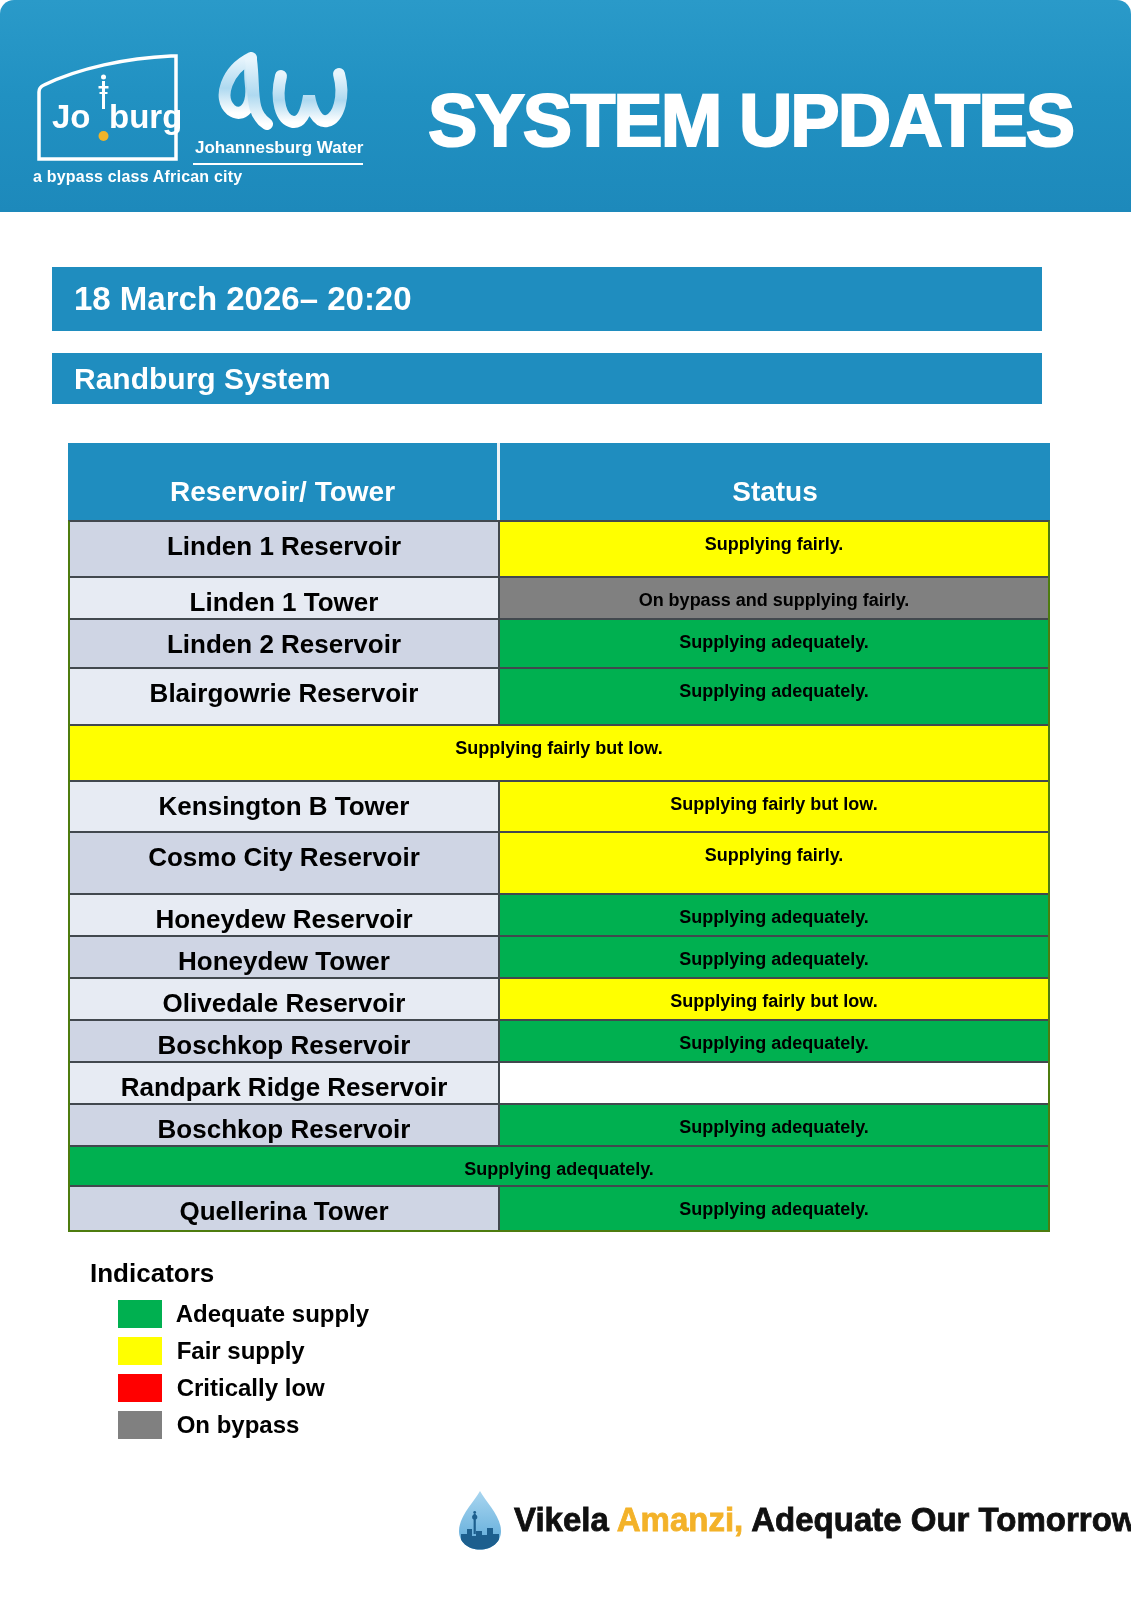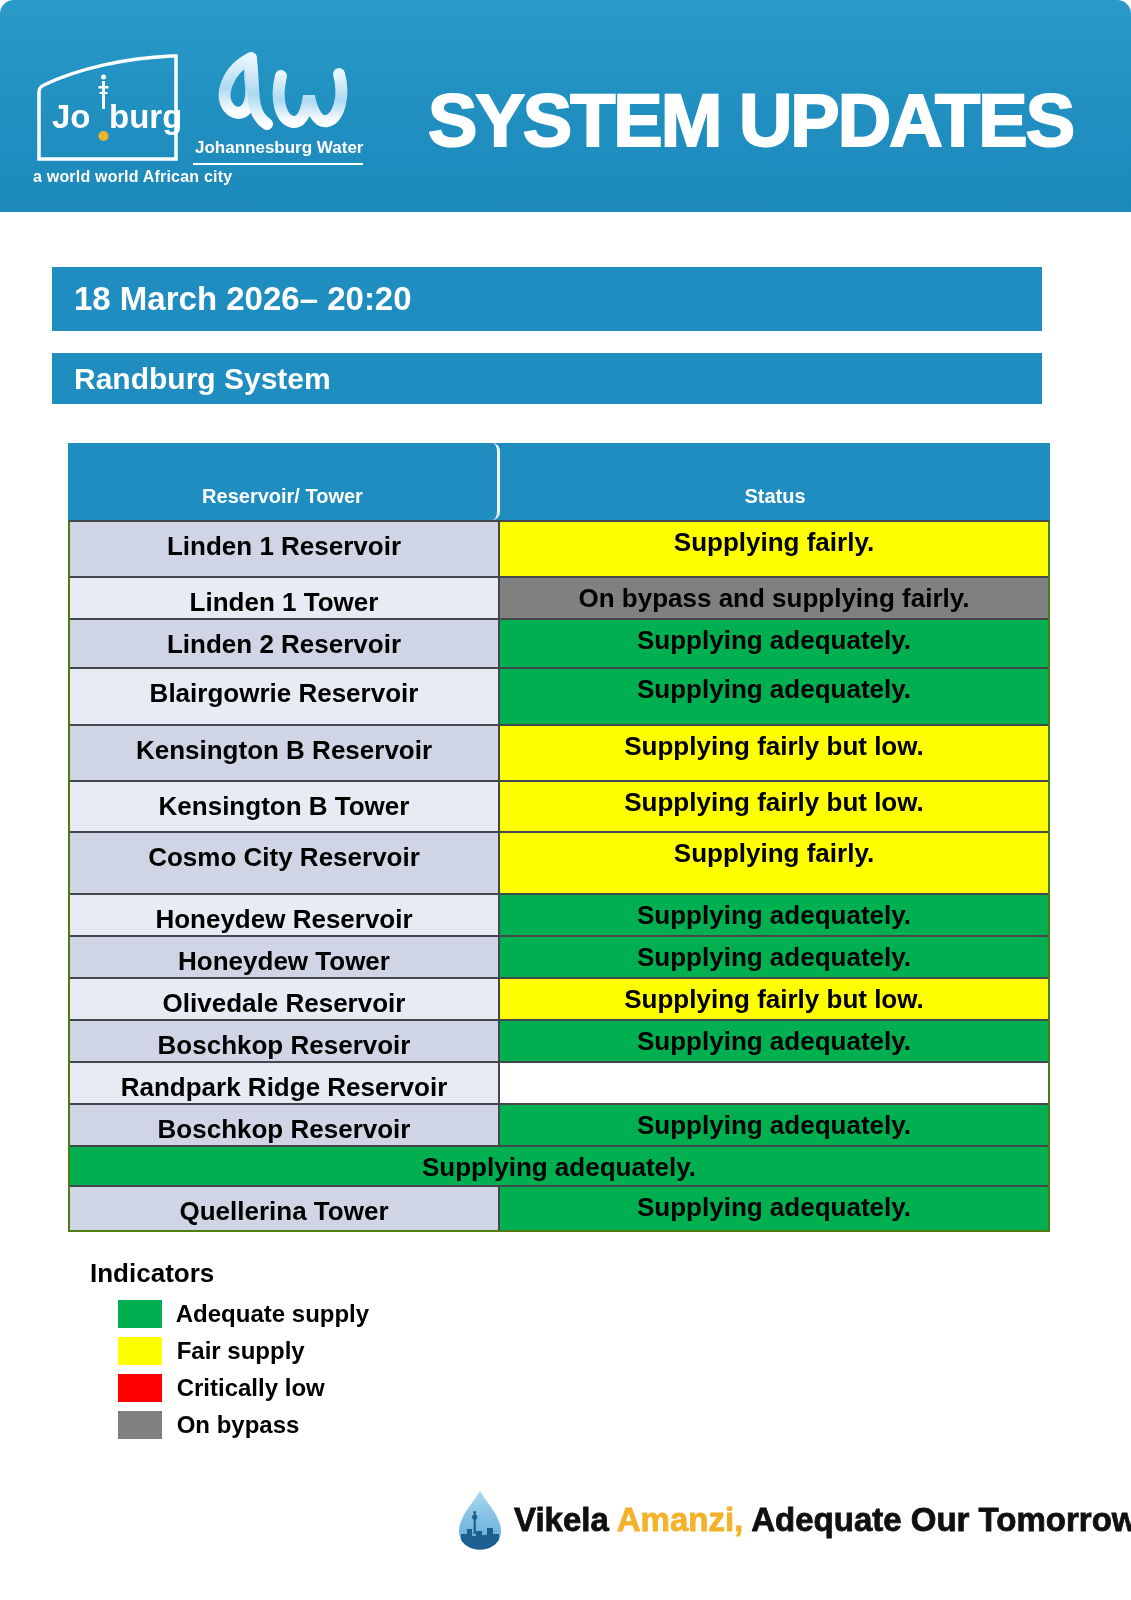--- a/index.html
+++ b/index.html
@@ -26,34 +26,34 @@
 
   
   .banner{position:absolute;left:52px;width:990px;background:#1f8dbf;color:#ffffff;
     display:flex;align-items:center;padding-left:22px;font-weight:bold;}
   .date-banner{top:267px;height:64px;font-size:33px;}
   .system-banner{top:353px;height:51px;font-size:30px;}
 
   
   .status-table{position:absolute;left:68px;top:443px;width:982px;}
   .thead{display:flex;background:#1f8dbf;height:77px;}
-  .th{color:#ffffff;font-weight:bold;font-size:20px;display:flex;align-items:flex-end;
-    justify-content:center;padding-bottom:12px;border-radius:8px;}
+  .th{color:#ffffff;font-weight:bold;font-size:28px;display:flex;align-items:flex-end;
+    justify-content:center;padding-bottom:12px;}
   .th-left{width:432px;border-right:3px solid #eef3f6;}
   .th-right{flex:1;}
   .tbody{border:2px solid #4d7c0f;border-top:2px solid #42484e;}
   .trow{display:flex;border-top:2px solid #42484e;}
   .trow:first-child{border-top:none;}
   .td-name{width:430px;display:flex;justify-content:center;align-items:flex-start;
     padding-top:9px;border-right:2px solid #42484e;
     color:#000000;font-weight:bold;font-size:26px;}
   .trow:nth-child(odd) .td-name{background:#cfd5e4;}
   .trow:nth-child(even) .td-name{background:#e7ebf3;}
   .td-status{flex:1;display:flex;justify-content:center;align-items:flex-start;
-    padding-top:5px;color:#000000;font-weight:bold;font-size:26px;}
+    padding-top:12px;color:#000000;font-weight:bold;font-size:18px;}
   .trow:nth-child(1){min-height:54px}.trow:nth-child(2){min-height:37px}
   .trow:nth-child(3){min-height:49px}.trow:nth-child(4){min-height:57px}
   .trow:nth-child(5){min-height:56px}.trow:nth-child(6){min-height:51px}
   .trow:nth-child(7){min-height:62px}.trow:nth-child(8){min-height:37px}
   .trow:nth-child(9){min-height:40px}.trow:nth-child(10){min-height:40px}
   .trow:nth-child(11){min-height:38px}.trow:nth-child(12){min-height:36px}
   .trow:nth-child(13){min-height:37px}.trow:nth-child(14){min-height:40px}
   .trow:nth-child(15){min-height:45px}
 
   
@@ -82,21 +82,21 @@
         <path d="M4,107 L4,40 Q4,35 9,33 C44,16 92,6 136,4 L141,4 L141,107 Z" fill="none" stroke="#ffffff" stroke-width="3.5"></path>
         <text x="17" y="76" fill="#ffffff" font-size="33" font-weight="bold" font-family="Liberation Sans, sans-serif">Jo</text>
         <text x="74" y="76" fill="#ffffff" font-size="33" font-weight="bold" font-family="Liberation Sans, sans-serif">burg</text>
         <circle cx="68.5" cy="25" r="2.5" fill="#ffffff"></circle>
         <rect x="67" y="29" width="3" height="28" fill="#ffffff"></rect>
         <rect x="63.5" y="34" width="10" height="2.5" fill="#ffffff"></rect>
         <rect x="64.5" y="40" width="8" height="2" fill="#ffffff"></rect>
         <circle cx="68.5" cy="84" r="5" fill="#f0b428"></circle>
       </svg>
     </div>
-    <div class="joburg-tagline">a world world African city</div>
+    <div class="joburg-tagline">a bypass class African city</div>
 
     <div class="jw-logo">
       <svg width="170" height="92" viewBox="0 0 170 92">
         <defs>
           <linearGradient id="jwg" x1="0" y1="0" x2="0" y2="1">
             <stop offset="0" stop-color="#e8f5fc"></stop>
             <stop offset="0.55" stop-color="#aed9f0"></stop>
             <stop offset="1" stop-color="#ffffff"></stop>
           </linearGradient>
         </defs>
@@ -139,21 +139,20 @@
       <div class="td-name">Linden 2 Reservoir</div>
       <div class="td-status" style="background: rgb(0, 176, 80);">Supplying adequately.</div>
     </div>
 
     <div class="trow">
       <div class="td-name">Blairgowrie Reservoir</div>
       <div class="td-status" style="background: rgb(0, 176, 80);">Supplying adequately.</div>
     </div>
 
     <div class="trow">
-      <div class="td-name">Kensington B Reservoir</div>
       <div class="td-status" style="background: rgb(255, 255, 0);">Supplying fairly but low.</div>
     </div>
 
     <div class="trow">
       <div class="td-name">Kensington B Tower</div>
       <div class="td-status" style="background: rgb(255, 255, 0);">Supplying fairly but low.</div>
     </div>
 
     <div class="trow">
       <div class="td-name">Cosmo City Reservoir</div>

